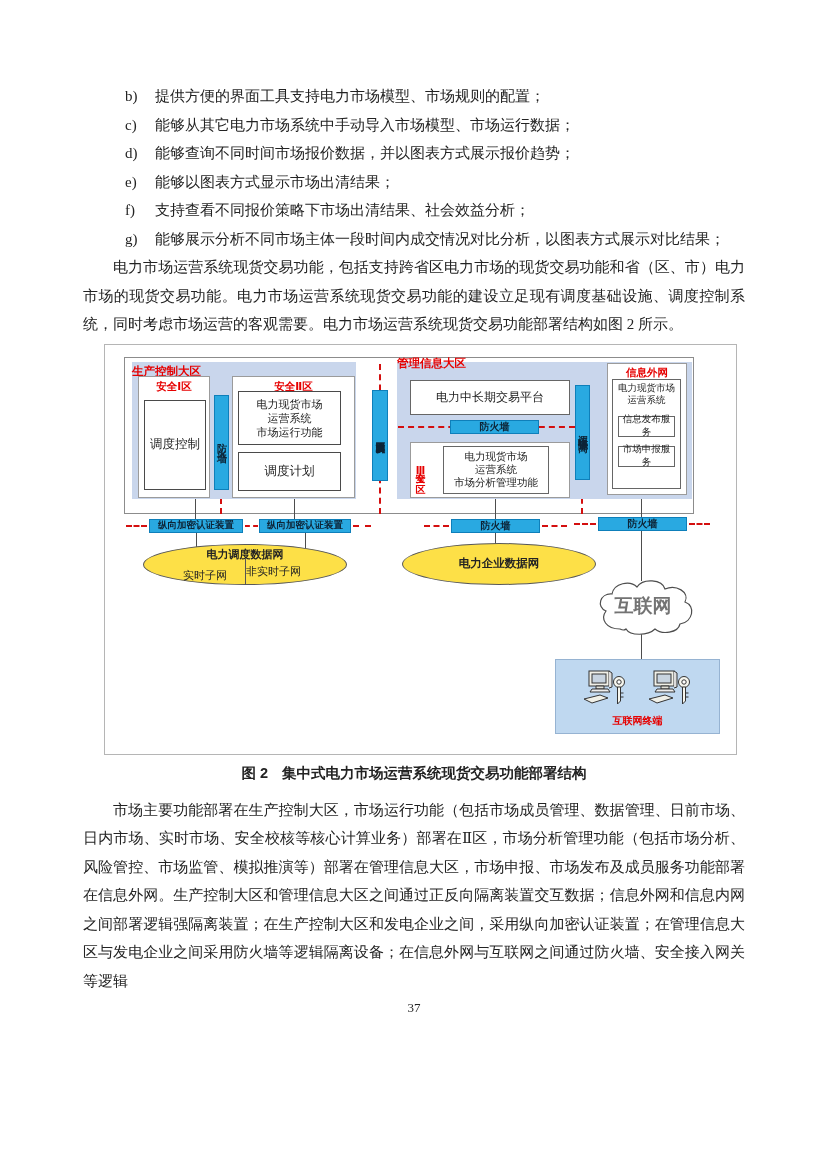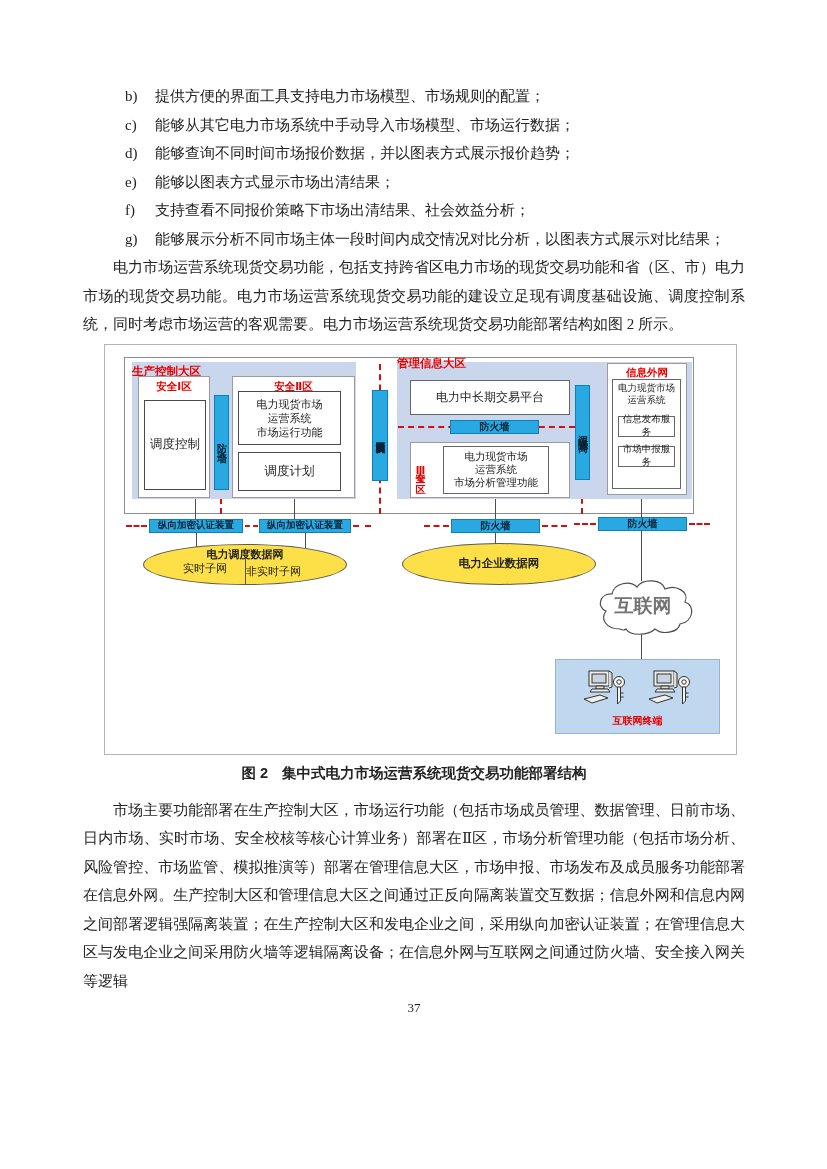--- a/index.html
+++ b/index.html
@@ -129,21 +129,21 @@
       <div class="abs dashh" style="left:585px;top:179px;width:21px;"></div>
 
       <div class="abs bar" style="left:45px;top:175px;width:94px;height:14px;font-size:9.5px;">纵向加密认证装置</div>
       <div class="abs bar" style="left:155px;top:175px;width:92px;height:14px;font-size:9.5px;">纵向加密认证装置</div>
       <div class="abs bar" style="left:347px;top:175px;width:89px;height:14px;font-size:10px;">防火墙</div>
       <div class="abs bar" style="left:494px;top:173px;width:89px;height:14px;font-size:10px;">防火墙</div>
 
       <div class="abs ellipse" style="left:39px;top:200px;width:204px;height:41px;"></div>
       <div class="abs" style="left:39px;top:203px;width:204px;text-align:center;font-weight:bold;font-size:11px;">电力调度数据网</div>
       <div class="abs" style="left:141px;top:214px;width:1px;height:27px;background:#555;"></div>
-      <div class="abs" style="left:62px;top:217px;width:78px;text-align:center;font-size:11px;font-family:'Liberation Serif',serif;">实时子网</div>
+      <div class="abs" style="left:62px;top:224px;width:78px;text-align:center;font-size:11px;font-family:'Liberation Serif',serif;">实时子网</div>
       <div class="abs" style="left:142px;top:220px;width:92px;text-align:left;font-size:11px;font-family:'Liberation Serif',serif;">非实时子网</div>
 
       <div class="abs ellipse enet" style="left:298px;top:199px;width:194px;height:42px;">电力企业数据网</div>
 
       <div class="abs" style="left:486px;top:233px;width:106px;height:60px;">
         <svg width="106" height="60" viewBox="0 0 106 60">
           <path d="M30 52 C16 52 10 42 16 34 C6 30 10 16 22 17 C24 6 40 3 47 10 C53 1 72 2 75 12 C86 7 100 15 95 25 C106 29 103 45 90 47 C88 56 72 58 65 52 C58 59 40 59 36 52 C34 54 32 53 30 52 Z" fill="#ffffff" stroke="#4d4d4d" stroke-width="1.2"></path>
         </svg>
         <div class="cloudtxt">互联网</div>
       </div>

